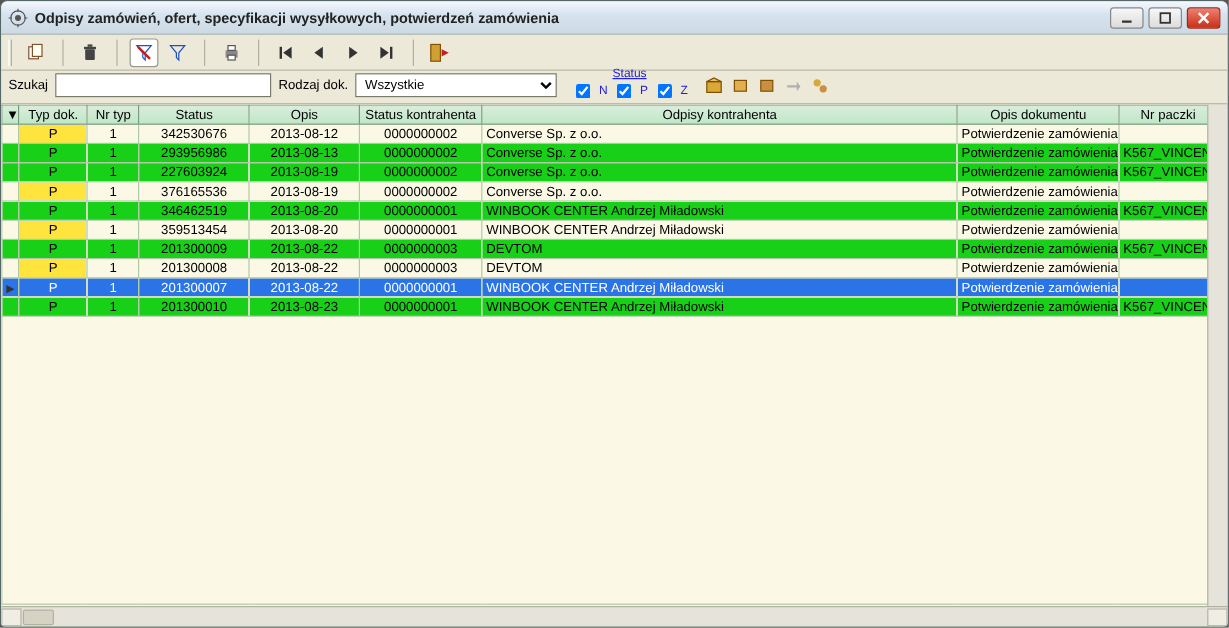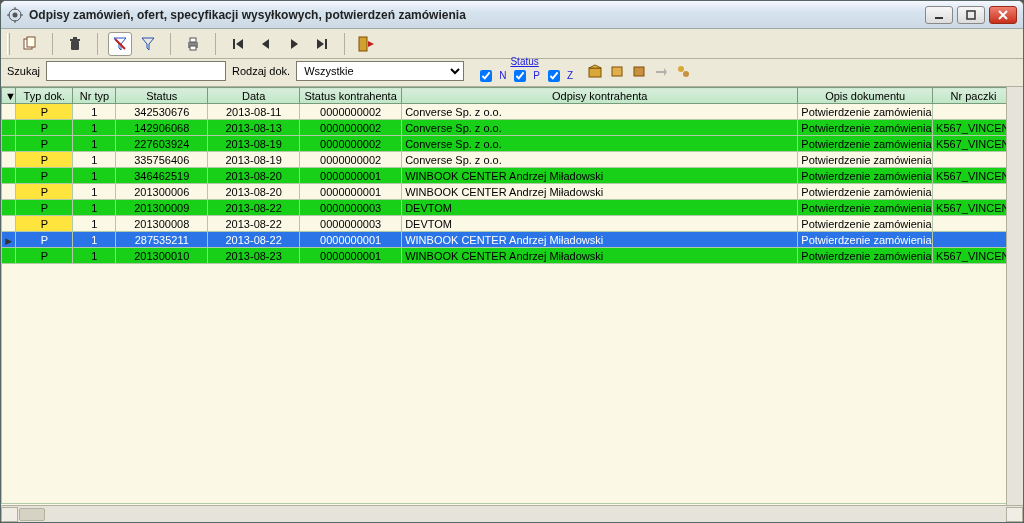--- a/index.html
+++ b/index.html
@@ -277,46 +277,46 @@
             <col style="width:132px">
             <col style="width:80px">
             <col style="width:8px">
         </colgroup>
         <thead>
           <tr>
             <th class="row-marker">▼</th>
             <th>Typ dok.</th>
             <th>Nr typ</th>
             <th>Status</th>
-            <th>Data</th>
+            <th>Opis</th>
             <th>Status kontrahenta</th>
             <th>Odpisy kontrahenta</th>
             <th>Opis dokumentu</th>
             <th>Nr paczki</th>
             <th></th>
           </tr>
         </thead>
         <tbody id="grid-body">
             <tr class="row-plain">
               <td class="row-marker"></td>
               <td class="c-center typ-yellow">P</td>
               <td class="c-center">1</td>
               <td class="c-center">342530676</td>
-              <td class="c-center">2013-08-11</td>
+              <td class="c-center">2013-08-12</td>
               <td class="c-center">0000000002</td>
               <td>Converse Sp. z o.o.</td>
               <td>Potwierdzenie zamówienia</td>
               <td></td>
               <td></td>
             </tr>
             <tr class="row-green">
               <td class="row-marker"></td>
               <td class="c-center typ-green">P</td>
               <td class="c-center">1</td>
-              <td class="c-center">142906068</td>
+              <td class="c-center">293956986</td>
               <td class="c-center">2013-08-13</td>
               <td class="c-center">0000000002</td>
               <td>Converse Sp. z o.o.</td>
               <td>Potwierdzenie zamówienia</td>
               <td>K567_VINCENT</td>
               <td></td>
             </tr>
             <tr class="row-green">
               <td class="row-marker"></td>
               <td class="c-center typ-green">P</td>
@@ -326,21 +326,21 @@
               <td class="c-center">0000000002</td>
               <td>Converse Sp. z o.o.</td>
               <td>Potwierdzenie zamówienia</td>
               <td>K567_VINCENT</td>
               <td></td>
             </tr>
             <tr class="row-plain">
               <td class="row-marker"></td>
               <td class="c-center typ-yellow">P</td>
               <td class="c-center">1</td>
-              <td class="c-center">335756406</td>
+              <td class="c-center">376165536</td>
               <td class="c-center">2013-08-19</td>
               <td class="c-center">0000000002</td>
               <td>Converse Sp. z o.o.</td>
               <td>Potwierdzenie zamówienia</td>
               <td></td>
               <td></td>
             </tr>
             <tr class="row-green">
               <td class="row-marker"></td>
               <td class="c-center typ-green">P</td>
@@ -350,21 +350,21 @@
               <td class="c-center">0000000001</td>
               <td>WINBOOK CENTER Andrzej Miładowski</td>
               <td>Potwierdzenie zamówienia</td>
               <td>K567_VINCENT</td>
               <td></td>
             </tr>
             <tr class="row-plain">
               <td class="row-marker"></td>
               <td class="c-center typ-yellow">P</td>
               <td class="c-center">1</td>
-              <td class="c-center">201300006</td>
+              <td class="c-center">359513454</td>
               <td class="c-center">2013-08-20</td>
               <td class="c-center">0000000001</td>
               <td>WINBOOK CENTER Andrzej Miładowski</td>
               <td>Potwierdzenie zamówienia</td>
               <td></td>
               <td></td>
             </tr>
             <tr class="row-green">
               <td class="row-marker"></td>
               <td class="c-center typ-green">P</td>
@@ -386,21 +386,21 @@
               <td class="c-center">0000000003</td>
               <td>DEVTOM</td>
               <td>Potwierdzenie zamówienia</td>
               <td></td>
               <td></td>
             </tr>
             <tr class="row-selected">
               <td class="row-marker sel"></td>
               <td class="c-center typ-sel">P</td>
               <td class="c-center">1</td>
-              <td class="c-center">287535211</td>
+              <td class="c-center">201300007</td>
               <td class="c-center">2013-08-22</td>
               <td class="c-center">0000000001</td>
               <td>WINBOOK CENTER Andrzej Miładowski</td>
               <td>Potwierdzenie zamówienia</td>
               <td></td>
               <td></td>
             </tr>
             <tr class="row-green">
               <td class="row-marker"></td>
               <td class="c-center typ-green">P</td>

